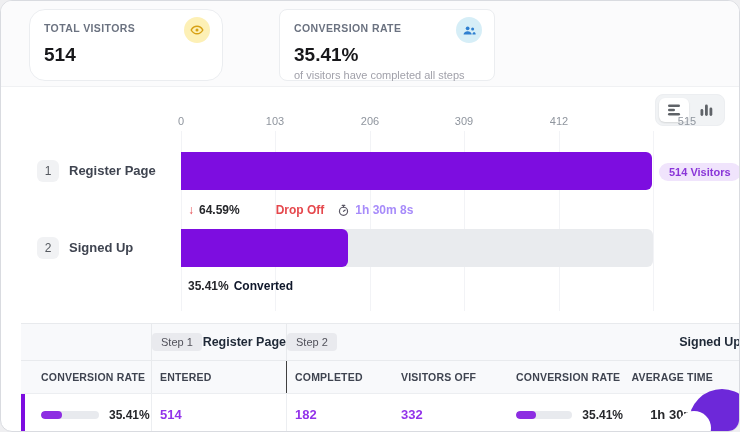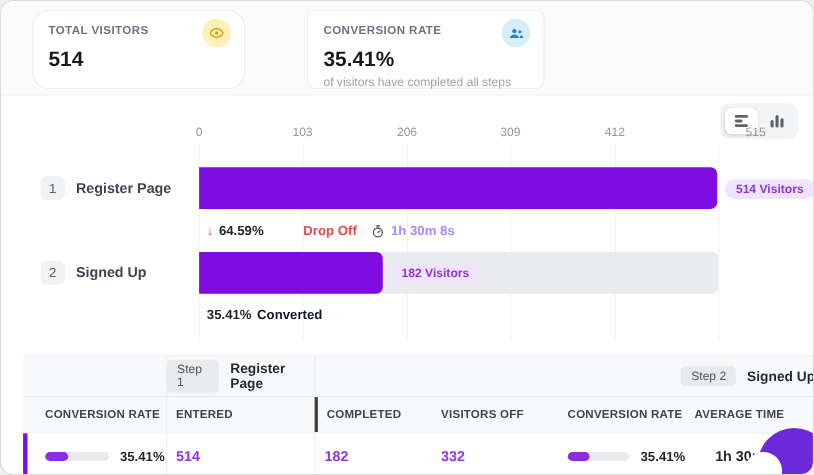--- a/index.html
+++ b/index.html
@@ -71,37 +71,37 @@
   .annot .dropoff { color:#e5484d; font-weight:600;margin-left:31px; }
   .annot .time { color:#a78bfa; font-weight:600; }
   .annot .conv { color:#0f172a; font-weight:600; }
   .annot .clock { margin-left:8px; display:flex; align-items:center; }
   
   .ftable { position:relative; margin-left:20px; width:720px; border-top:1px solid #e8eaed; }
   .t-group-row {
     display:grid; grid-template-columns:130px 135px 1fr; height:36px;
     background:#f8f9fb;
   }
-  .t-group-cell { display:flex; align-items:center; justify-content:flex-end; gap:10px; border-left:1px solid #e8eaed; }
+  .t-group-cell { display:flex; align-items:center; justify-content:space-between; border-left:1px solid #e8eaed; }
   .t-group-cell.first { border-left:none; }
   .step-chip {
     background:#e9eaee; border-radius:4px; padding:3px 9px;
     font-size:11px; color:#52525b; font-weight:500;
   }
   .group-name { font-size:12.5px; font-weight:700; color:#1f2937; }
   .t-head-row, .t-data-row {
     display:grid; grid-template-columns:130px 135px 107px 115px 115px 1fr;
   }
   .t-head-row { height:33px; background:#f8f9fb; border-top:1px solid #e8eaed; }
   .t-head-cell {
     display:flex; align-items:center; font-size:10.5px; font-weight:700;
     color:#3f4450; letter-spacing:.2px; padding-left:8px;
   }
   .t-head-cell.first { padding-left:20px; }
-  .t-head-cell.g2start { border-left:3px solid #404040; }
+  .t-head-cell.g2start { border-left:1px solid #404040; }
   .t-head-cell.g1start { border-left:1px solid #e8eaed; }
   .t-head-cell.last { justify-content:flex-end; padding-right:28px; }
   .t-data-row { height:42px; background:#fff; border-top:1px solid #eceef1; position:relative; }
   .t-data-row::before {
     content:""; position:absolute; left:0; top:0; bottom:0; width:4px; background:#7d0de0;
   }
   .t-cell { display:flex; align-items:center; font-size:13px; padding-left:8px; }
   .t-cell.first { padding-left:20px; gap:10px; }
   .t-cell.num { color:#9333ea; font-weight:600; }
   .t-cell.g1start, .t-cell.g2start { border-left:1px solid #eceef1; }
@@ -196,21 +196,20 @@
           <path d="M9.5 2.5h5M12 2.5v3.5M12 13.5l3.2-2.4"></path>
         </svg>
       </span>
       <span class="time">1h 30m 8s</span>
     </div>
 
     <div class="step-num" style="top:150px">2</div>
     <div class="step-label" style="top:153px">Signed Up</div>
     <div class="bar-track" style="top:142px"></div>
     <div class="bar" style="top: 142px; background: rgb(125, 13, 224); width: 166.804px;"></div>
-    <div class="visitors-badge" style="left:354px; top:153px">182 Visitors</div>
 
     <div class="annot" style="top:192px">
       <span class="pct">35.41%</span>
       <span class="conv">Converted</span>
     </div>
   </div>
 
   <div class="ftable">
     <div class="t-group-row">
       <div class="t-group-cell first"></div>

